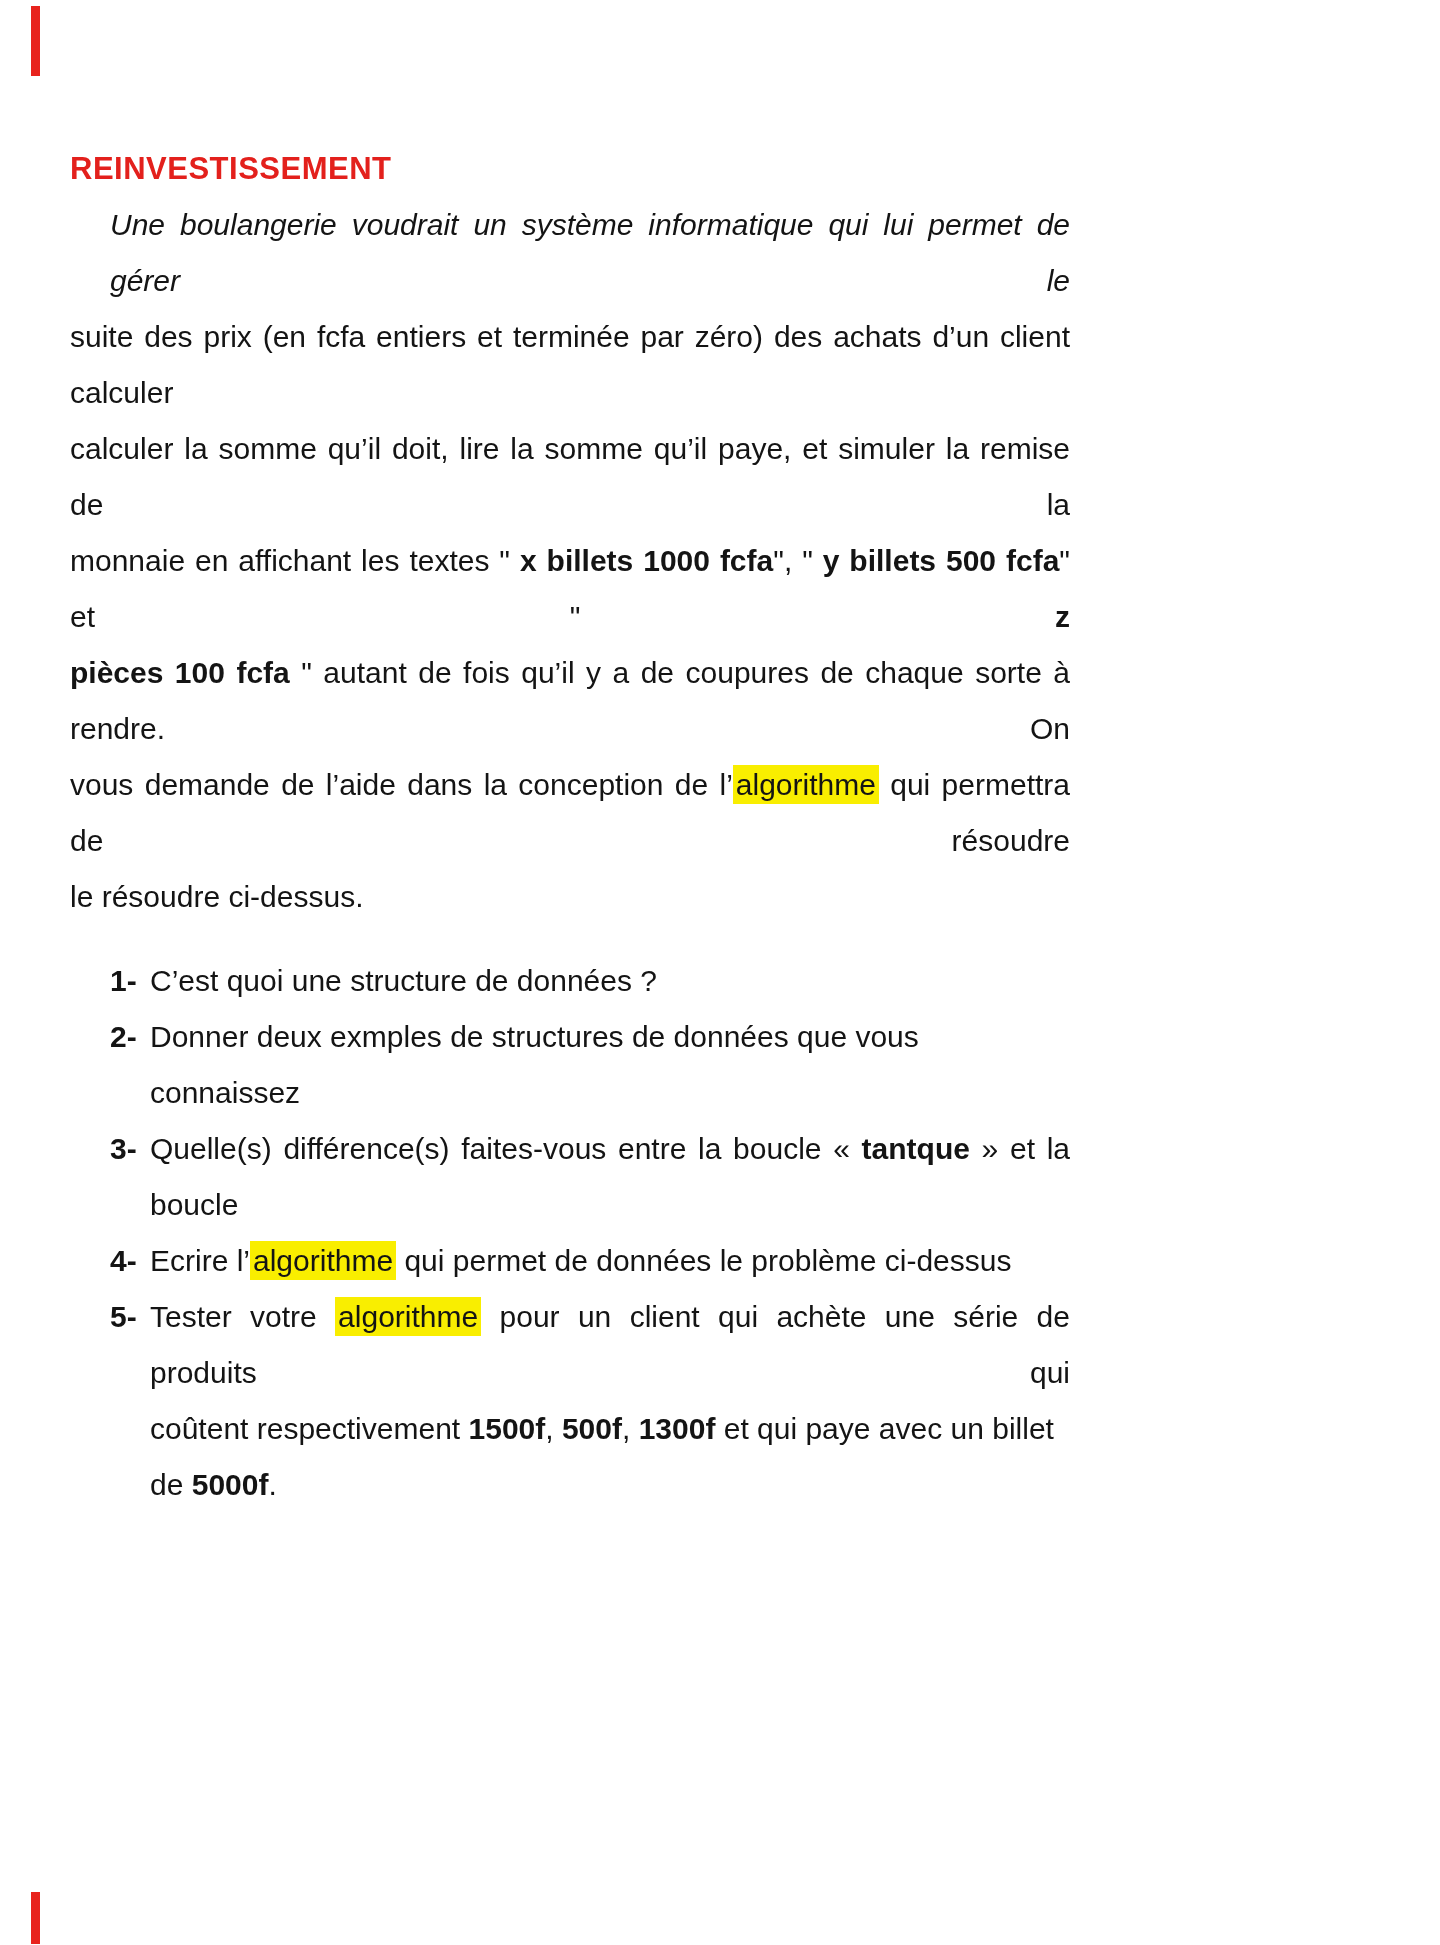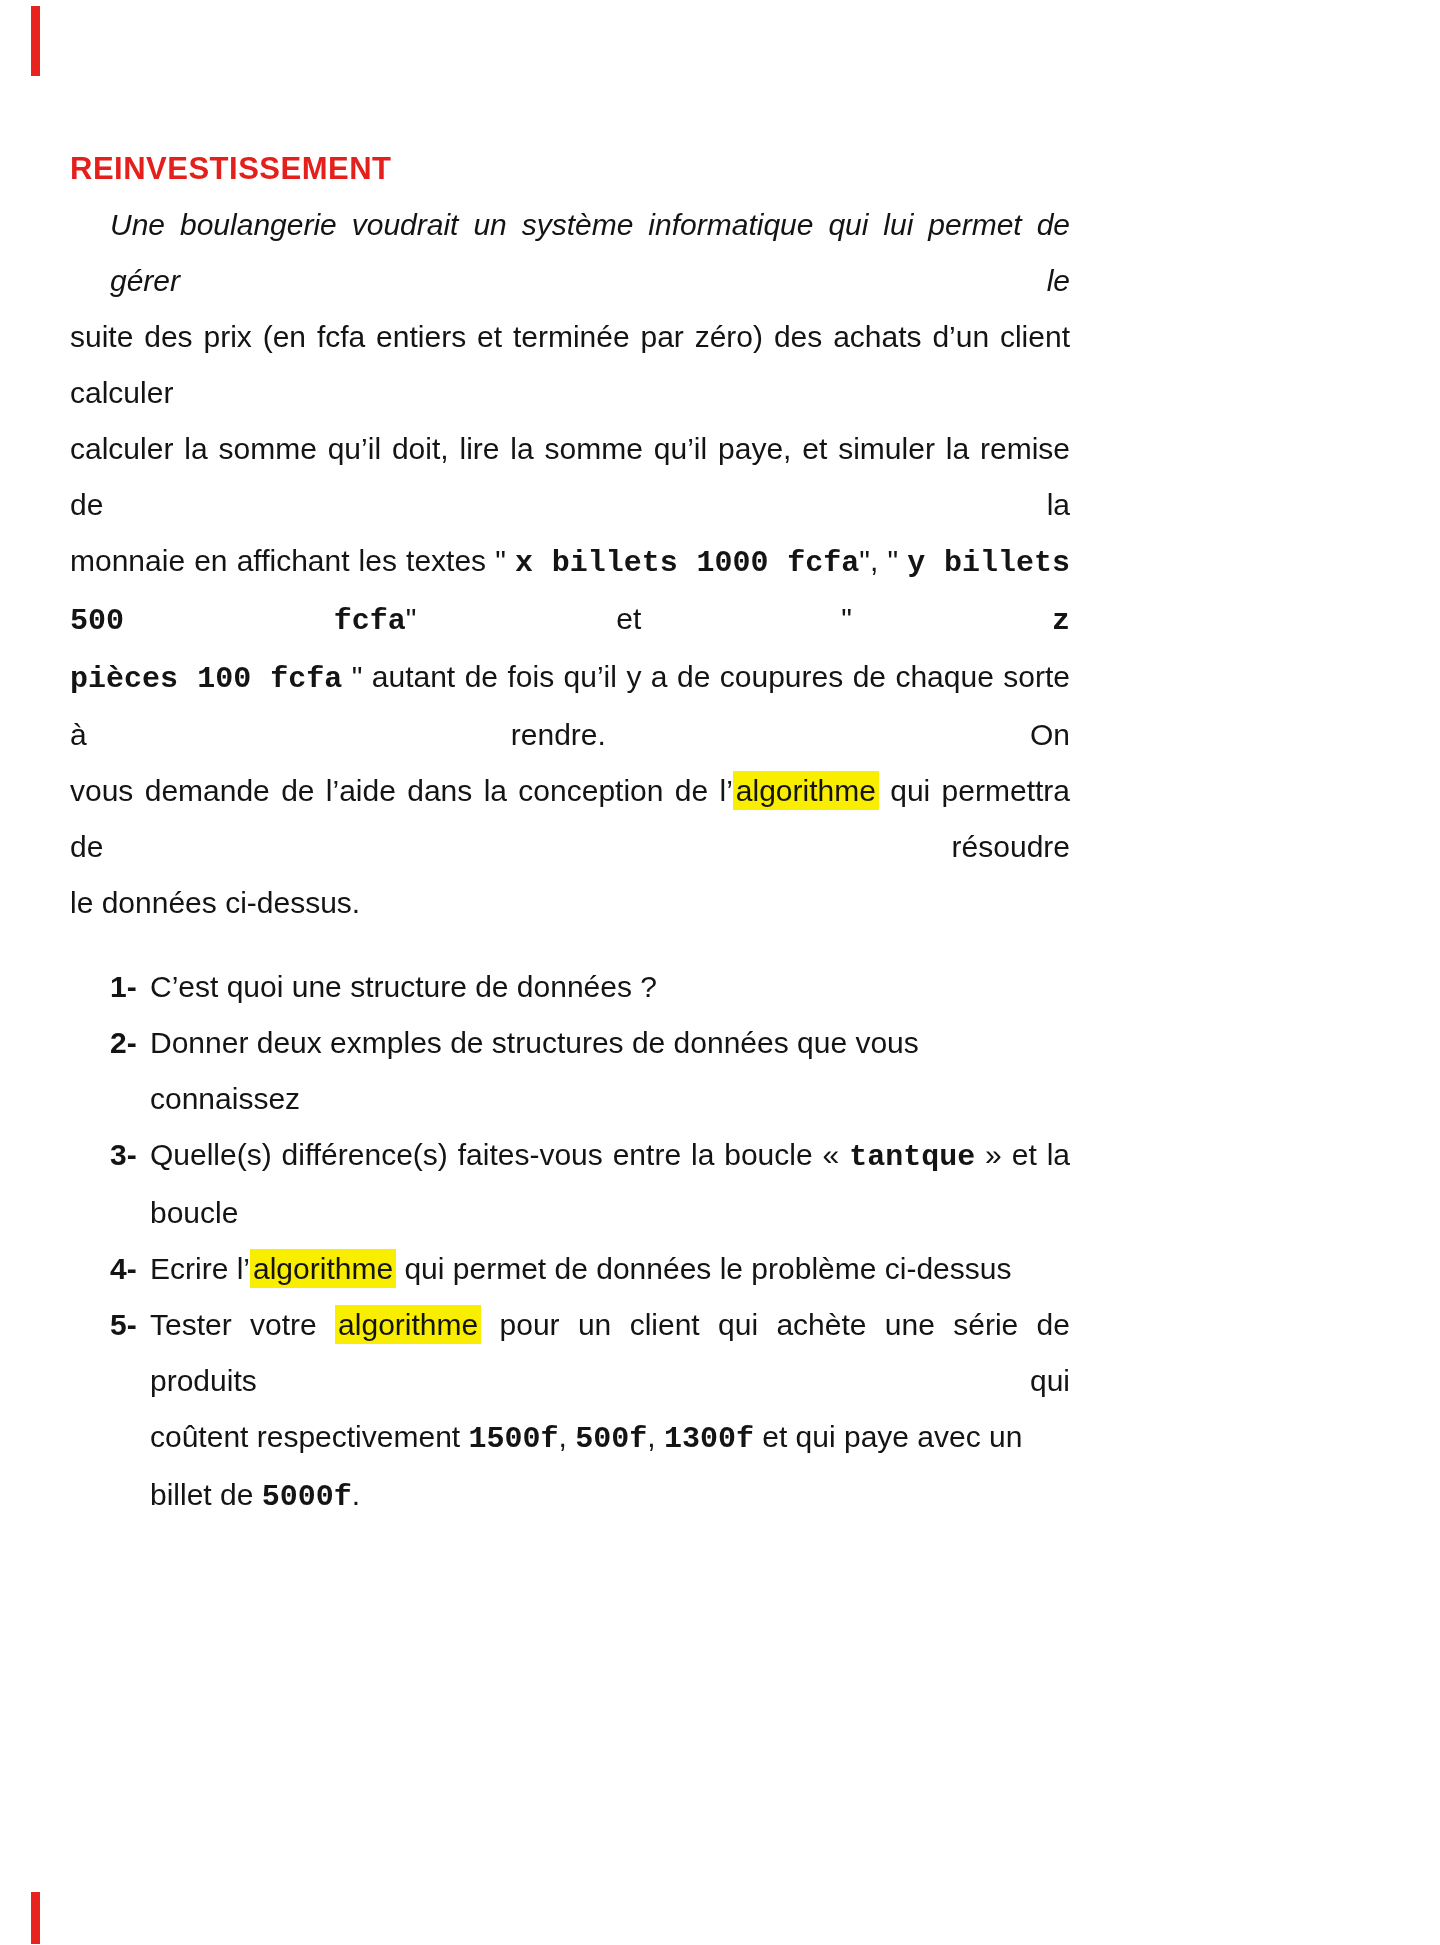--- a/index.html
+++ b/index.html
@@ -39,21 +39,21 @@
     line-height:56px;
     color:var(--ink);
   }
   .line.j{text-align:justify;text-align-last:justify;}
   .line.ind{padding-left:40px;font-style:italic;}
   .line.li{position:relative;padding-left:80px;}
   .num{
     position:absolute;left:40px;top:0;
     font-weight:bold;
   }
-  .b{font-weight:bold;font-family:Liberation Mono, monospace;}
+  .b{font-weight:bold;}
   .hl{
     background:var(--hl);
     padding:3px 3px;
     box-decoration-break:clone;
   }
   .questions{margin-top:28px;}
 </style>
 </head>
 <body>
 
@@ -65,21 +65,21 @@
 
   <div class="content">
     <div class="heading">REINVESTISSEMENT</div>
     <div class="paragraph">
         <div class="line j ind"><span>Une boulangerie voudrait un système informatique qui lui permet de gérer le</span></div>
         <div class="line j"><span>suite des prix (en fcfa entiers et terminée par zéro) des achats d’un client calculer</span></div>
         <div class="line j"><span>calculer la somme qu’il doit, lire la somme qu’il paye, et simuler la remise de la</span></div>
         <div class="line j"><span>monnaie en affichant les textes " </span><span class="b">x billets 1000 fcfa</span><span>", " </span><span class="b">y billets 500 fcfa</span><span>" et " </span><span class="b">z</span></div>
         <div class="line j"><span class="b">pièces 100 fcfa</span><span> " autant de fois qu’il y a de coupures de chaque sorte à rendre. On</span></div>
         <div class="line j"><span>vous demande de l’aide dans la conception de l’</span><span class="hl">algorithme</span><span> qui permettra de résoudre</span></div>
-        <div class="line"><span>le données ci-dessus.</span></div>
+        <div class="line"><span>le résoudre ci-dessus.</span></div>
       </div>
     <div class="questions">
         <div class="line li"><span class="num">1-</span><span>C’est quoi une structure de données ?</span></div>
         <div class="line li"><span class="num">2-</span><span>Donner deux exmples de structures de données que vous connaissez</span></div>
         <div class="line j li"><span class="num">3-</span><span>Quelle(s) différence(s) faites-vous entre la boucle « </span><span class="b">tantque</span><span> » et la boucle</span></div>
         <div class="line li"><span class="num">4-</span><span>Ecrire l’</span><span class="hl">algorithme</span><span> qui permet de données le problème ci-dessus</span></div>
         <div class="line j li"><span class="num">5-</span><span>Tester votre </span><span class="hl">algorithme</span><span> pour un client qui achète une série de produits qui</span></div>
         <div class="line li"><span>coûtent respectivement </span><span class="b">1500f</span><span>, </span><span class="b">500f</span><span>, </span><span class="b">1300f</span><span> et qui paye avec un billet de </span><span class="b">5000f</span><span>.</span></div>
       </div>
   </div>

